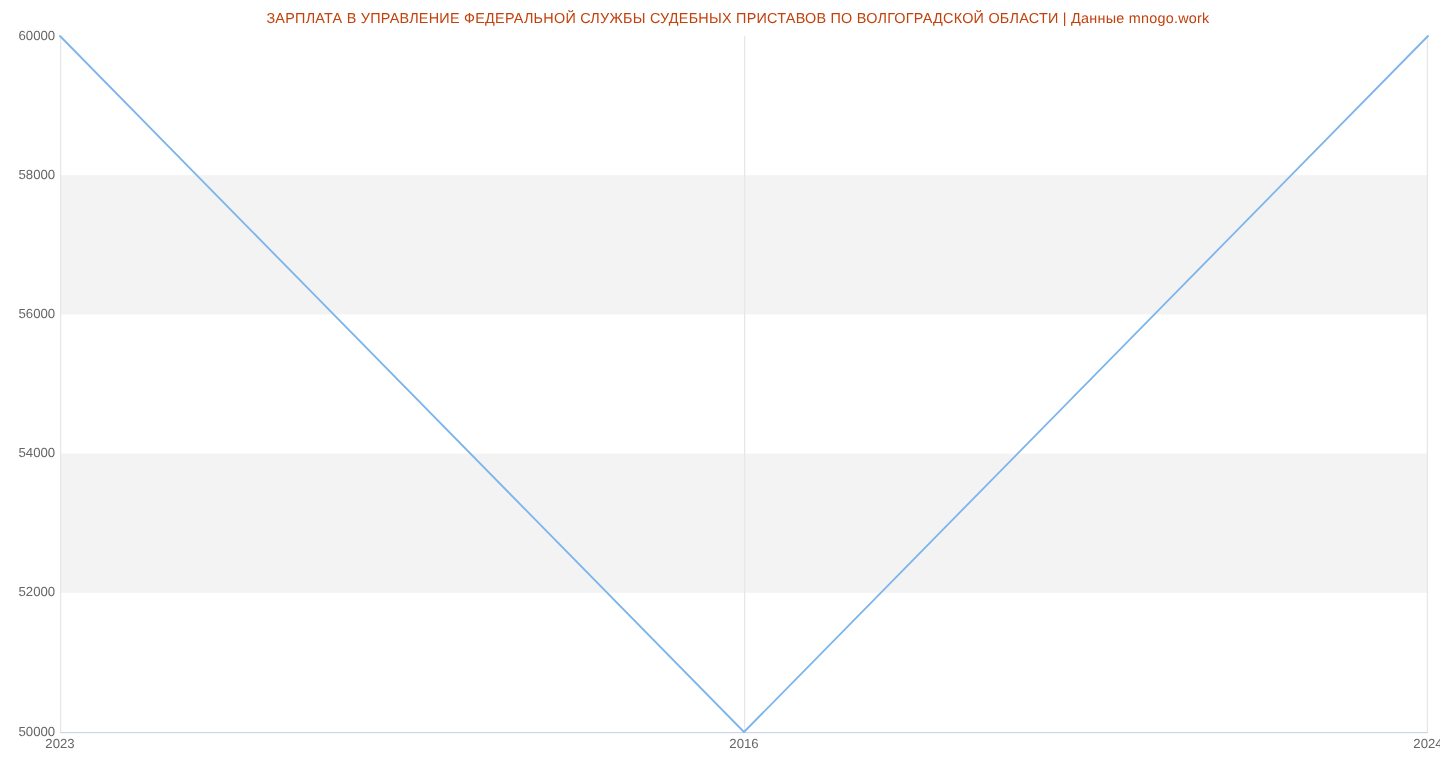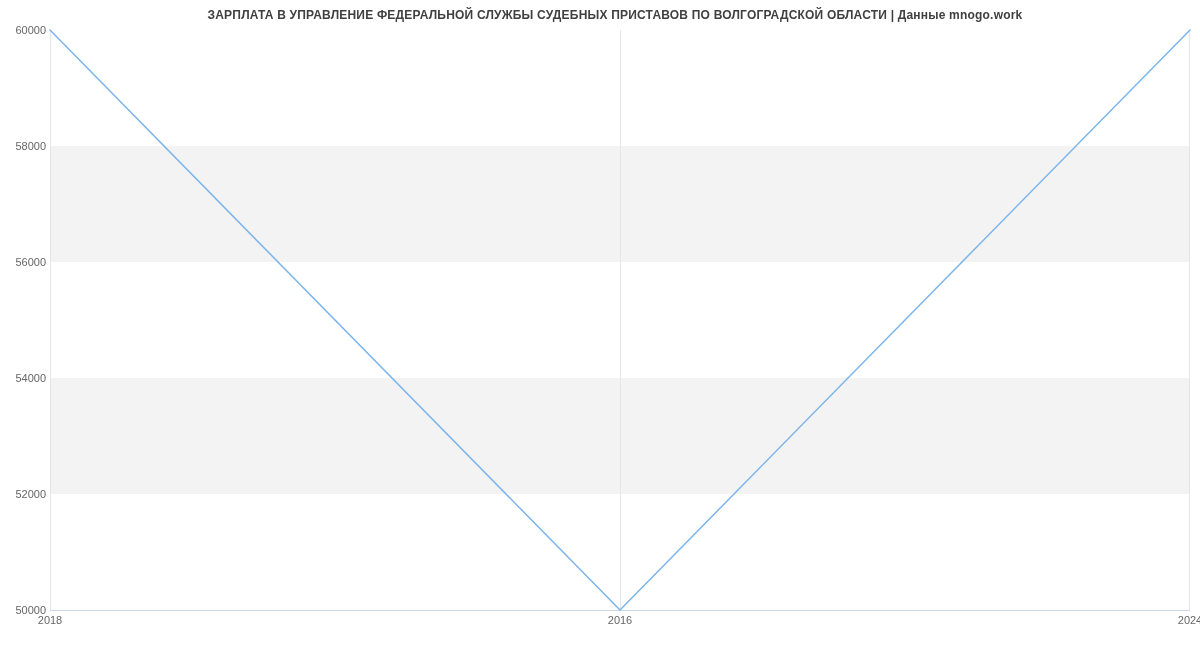--- a/index.html
+++ b/index.html
@@ -16,22 +16,22 @@
     width: 1200px;
     height: 650px;
   }
   .chart-title {
     position: absolute;
     top: 8px;
     left: 0;
     right: 0;
     text-align: center;
     font-size: 12px;
-    font-weight: 700;
-    color: #404040;
+    font-weight: 400;
+    color: #c2410c;
     letter-spacing: 0.2px;
     padding-left: 30px;
   }
   .plot-area {
     position: absolute;
     left: 50px;
     top: 30px;
     width: 1140px;
     height: 580px;
   }
@@ -84,21 +84,21 @@
 
   <div class="chart-title">ЗАРПЛАТА В УПРАВЛЕНИЕ ФЕДЕРАЛЬНОЙ СЛУЖБЫ СУДЕБНЫХ ПРИСТАВОВ ПО ВОЛГОГРАДСКОЙ ОБЛАСТИ | Данные mnogo.work</div>
 
   <div class="y-tick" style="top:610px">50000</div>
   <div class="y-tick" style="top:494px">52000</div>
   <div class="y-tick" style="top:378px">54000</div>
   <div class="y-tick" style="top:262px">56000</div>
   <div class="y-tick" style="top:146px">58000</div>
   <div class="y-tick" style="top:30px">60000</div>
 
-  <div class="x-tick" style="left:50px">2018</div>
+  <div class="x-tick" style="left:50px">2023</div>
   <div class="x-tick" style="left:620px">2016</div>
   <div class="x-tick" style="left:1190px">2024</div>
 
   <div class="plot-area">
 
     <div class="band" style="top:348px;height:116px"></div>
     <div class="band" style="top:116px;height:116px"></div>
 
     <div class="gridline-v" style="left:0px"></div>
     <div class="gridline-v" style="left:570px"></div>

